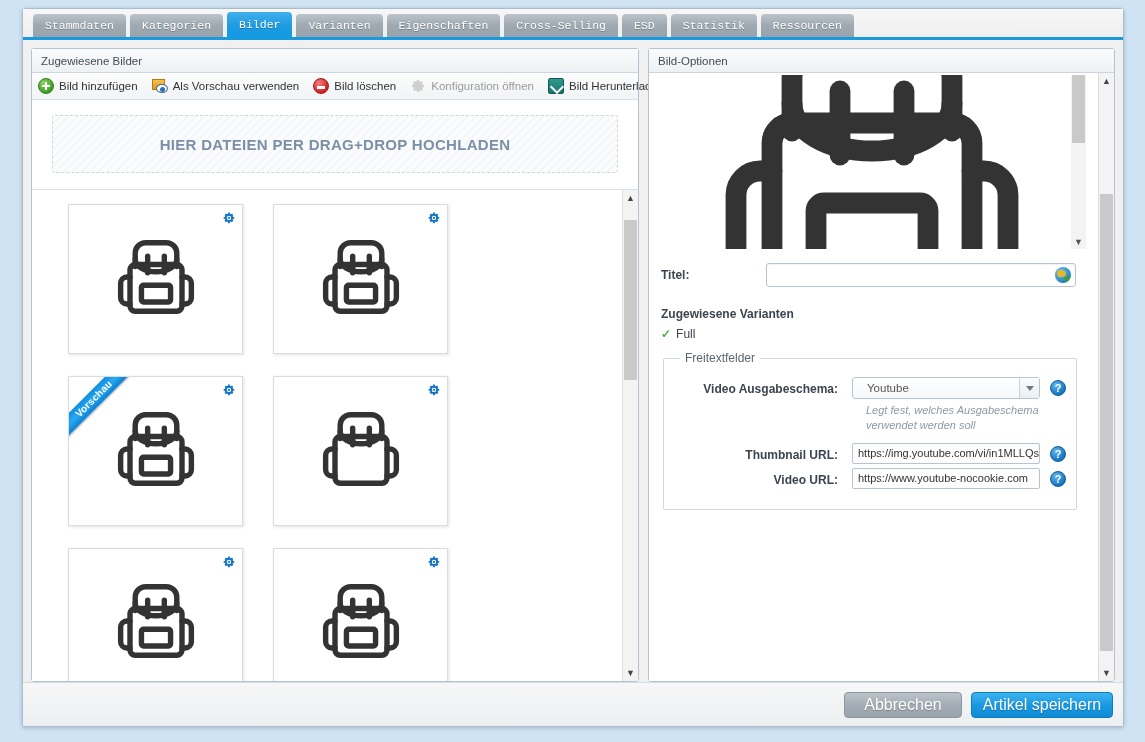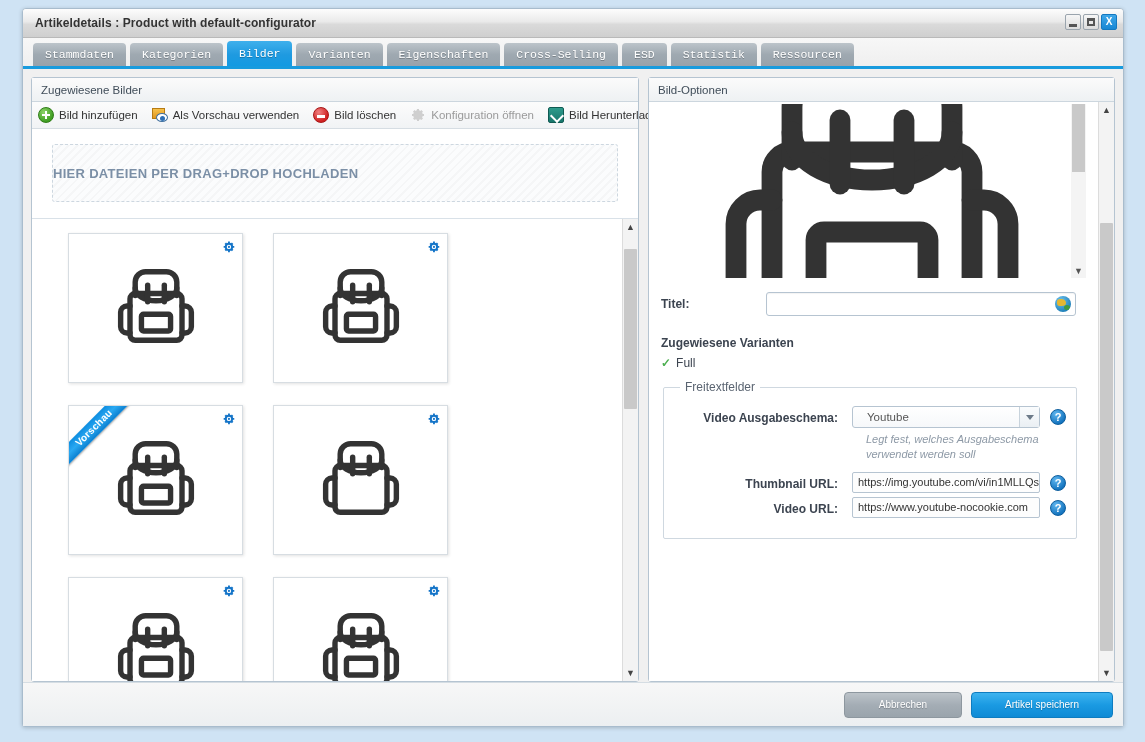--- a/index.html
+++ b/index.html
@@ -195,22 +195,22 @@
   }
   .dropzone {
     height: 58px;
     border: 1px dashed #cdd7e0;
     border-radius: 3px;
     background-color: #fbfcfd;
     background-image: repeating-linear-gradient(
       -45deg,
       rgba(0,0,0,0.022) 0px, rgba(0,0,0,0.022) 2px,
       transparent 2px, transparent 6px);
-    display: flex; align-items: center; 
-    color: #7b8fa6; font-size: 13px; font-weight: bold;
+    display: flex; align-items: center; justify-content: center;
+    color: #7b8fa6; font-size: 15px; font-weight: bold;
     letter-spacing: 0.3px;
   }
 
   
   .grid-area {
     flex: 1 1 auto;
     position: relative;
     overflow: hidden;
     background: #fff;
     min-height: 0;
@@ -439,51 +439,39 @@
     background: linear-gradient(180deg, #f7f7f7, #eceff1);
     border-top: 1px solid #d5dde3;
     display: flex; align-items: center; justify-content: flex-end;
     padding-right: 10px; gap: 9px;
     flex: 0 0 auto;
   }
   .btn {
     height: 26px; min-width: 118px;
     border-radius: 4px;
     display: flex; align-items: center; justify-content: center;
-    font-size: 10px; color: #fff;
+    font-size: 16px; color: #fff;
     cursor: pointer;
     text-shadow: 0 1px 1px rgba(0,0,0,0.25);
   }
   .btn.secondary {
     background: linear-gradient(180deg, #bcc3c9 0%, #a4adb5 50%, #9aa4ac 100%);
     border: 1px solid #8d979f;
   }
   .btn.primary {
     background: linear-gradient(180deg, #3db3ef 0%, #1a9ae2 50%, #0f8ad5 100%);
     border: 1px solid #0e7cc0;
     min-width: 142px;
   }
 </style>
 </head>
 <body>
 
 <div class="window">
 
-  <div class="titlebar">
-    <div class="title-text">Artikeldetails : Product with default-configurator</div>
-    <div class="win-btns">
-      <div class="win-btn">
-          <span class="min-bar"></span>
-        </div>
-      <div class="win-btn">
-          <span class="max-box"></span>
-        </div>
-      <div class="win-btn close">X</div>
-    </div>
-  </div>
 
   <div class="tabstrip">
     <div class="tab">Stammdaten</div>
     <div class="tab">Kategorien</div>
     <div class="tab active">Bilder</div>
     <div class="tab">Varianten</div>
     <div class="tab">Eigenschaften</div>
     <div class="tab">Cross-Selling</div>
     <div class="tab">ESD</div>
     <div class="tab">Statistik</div>

